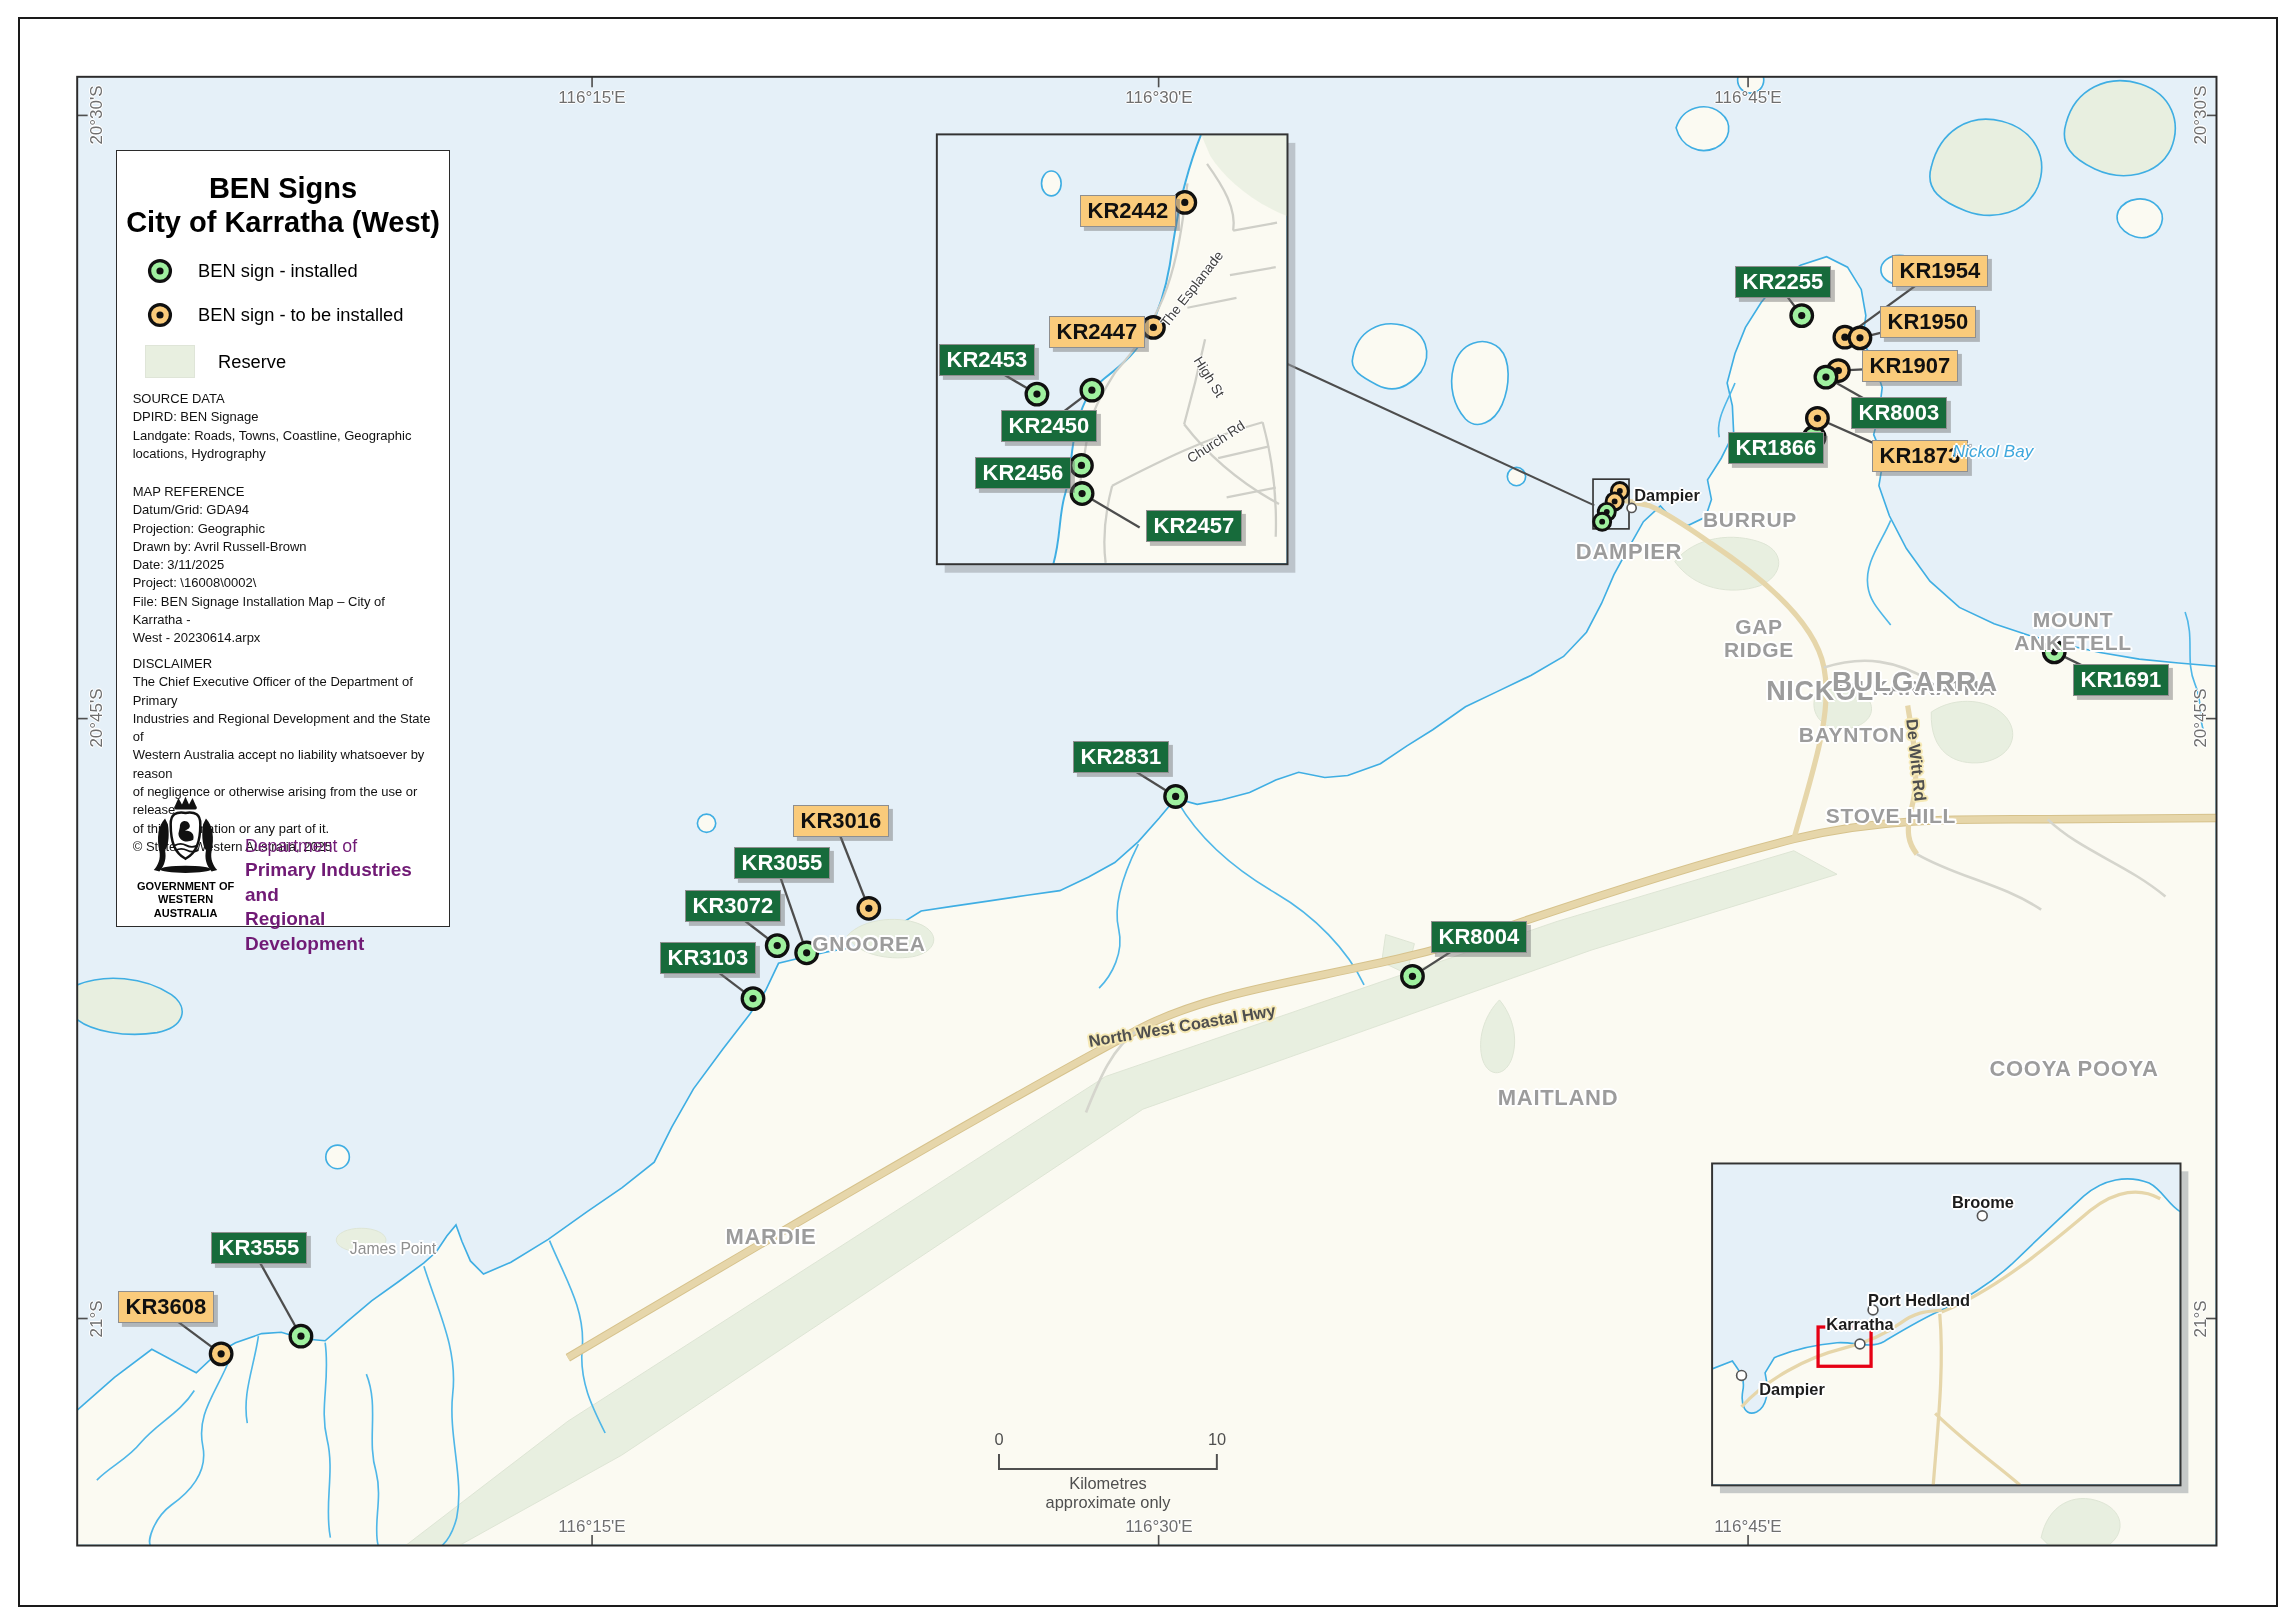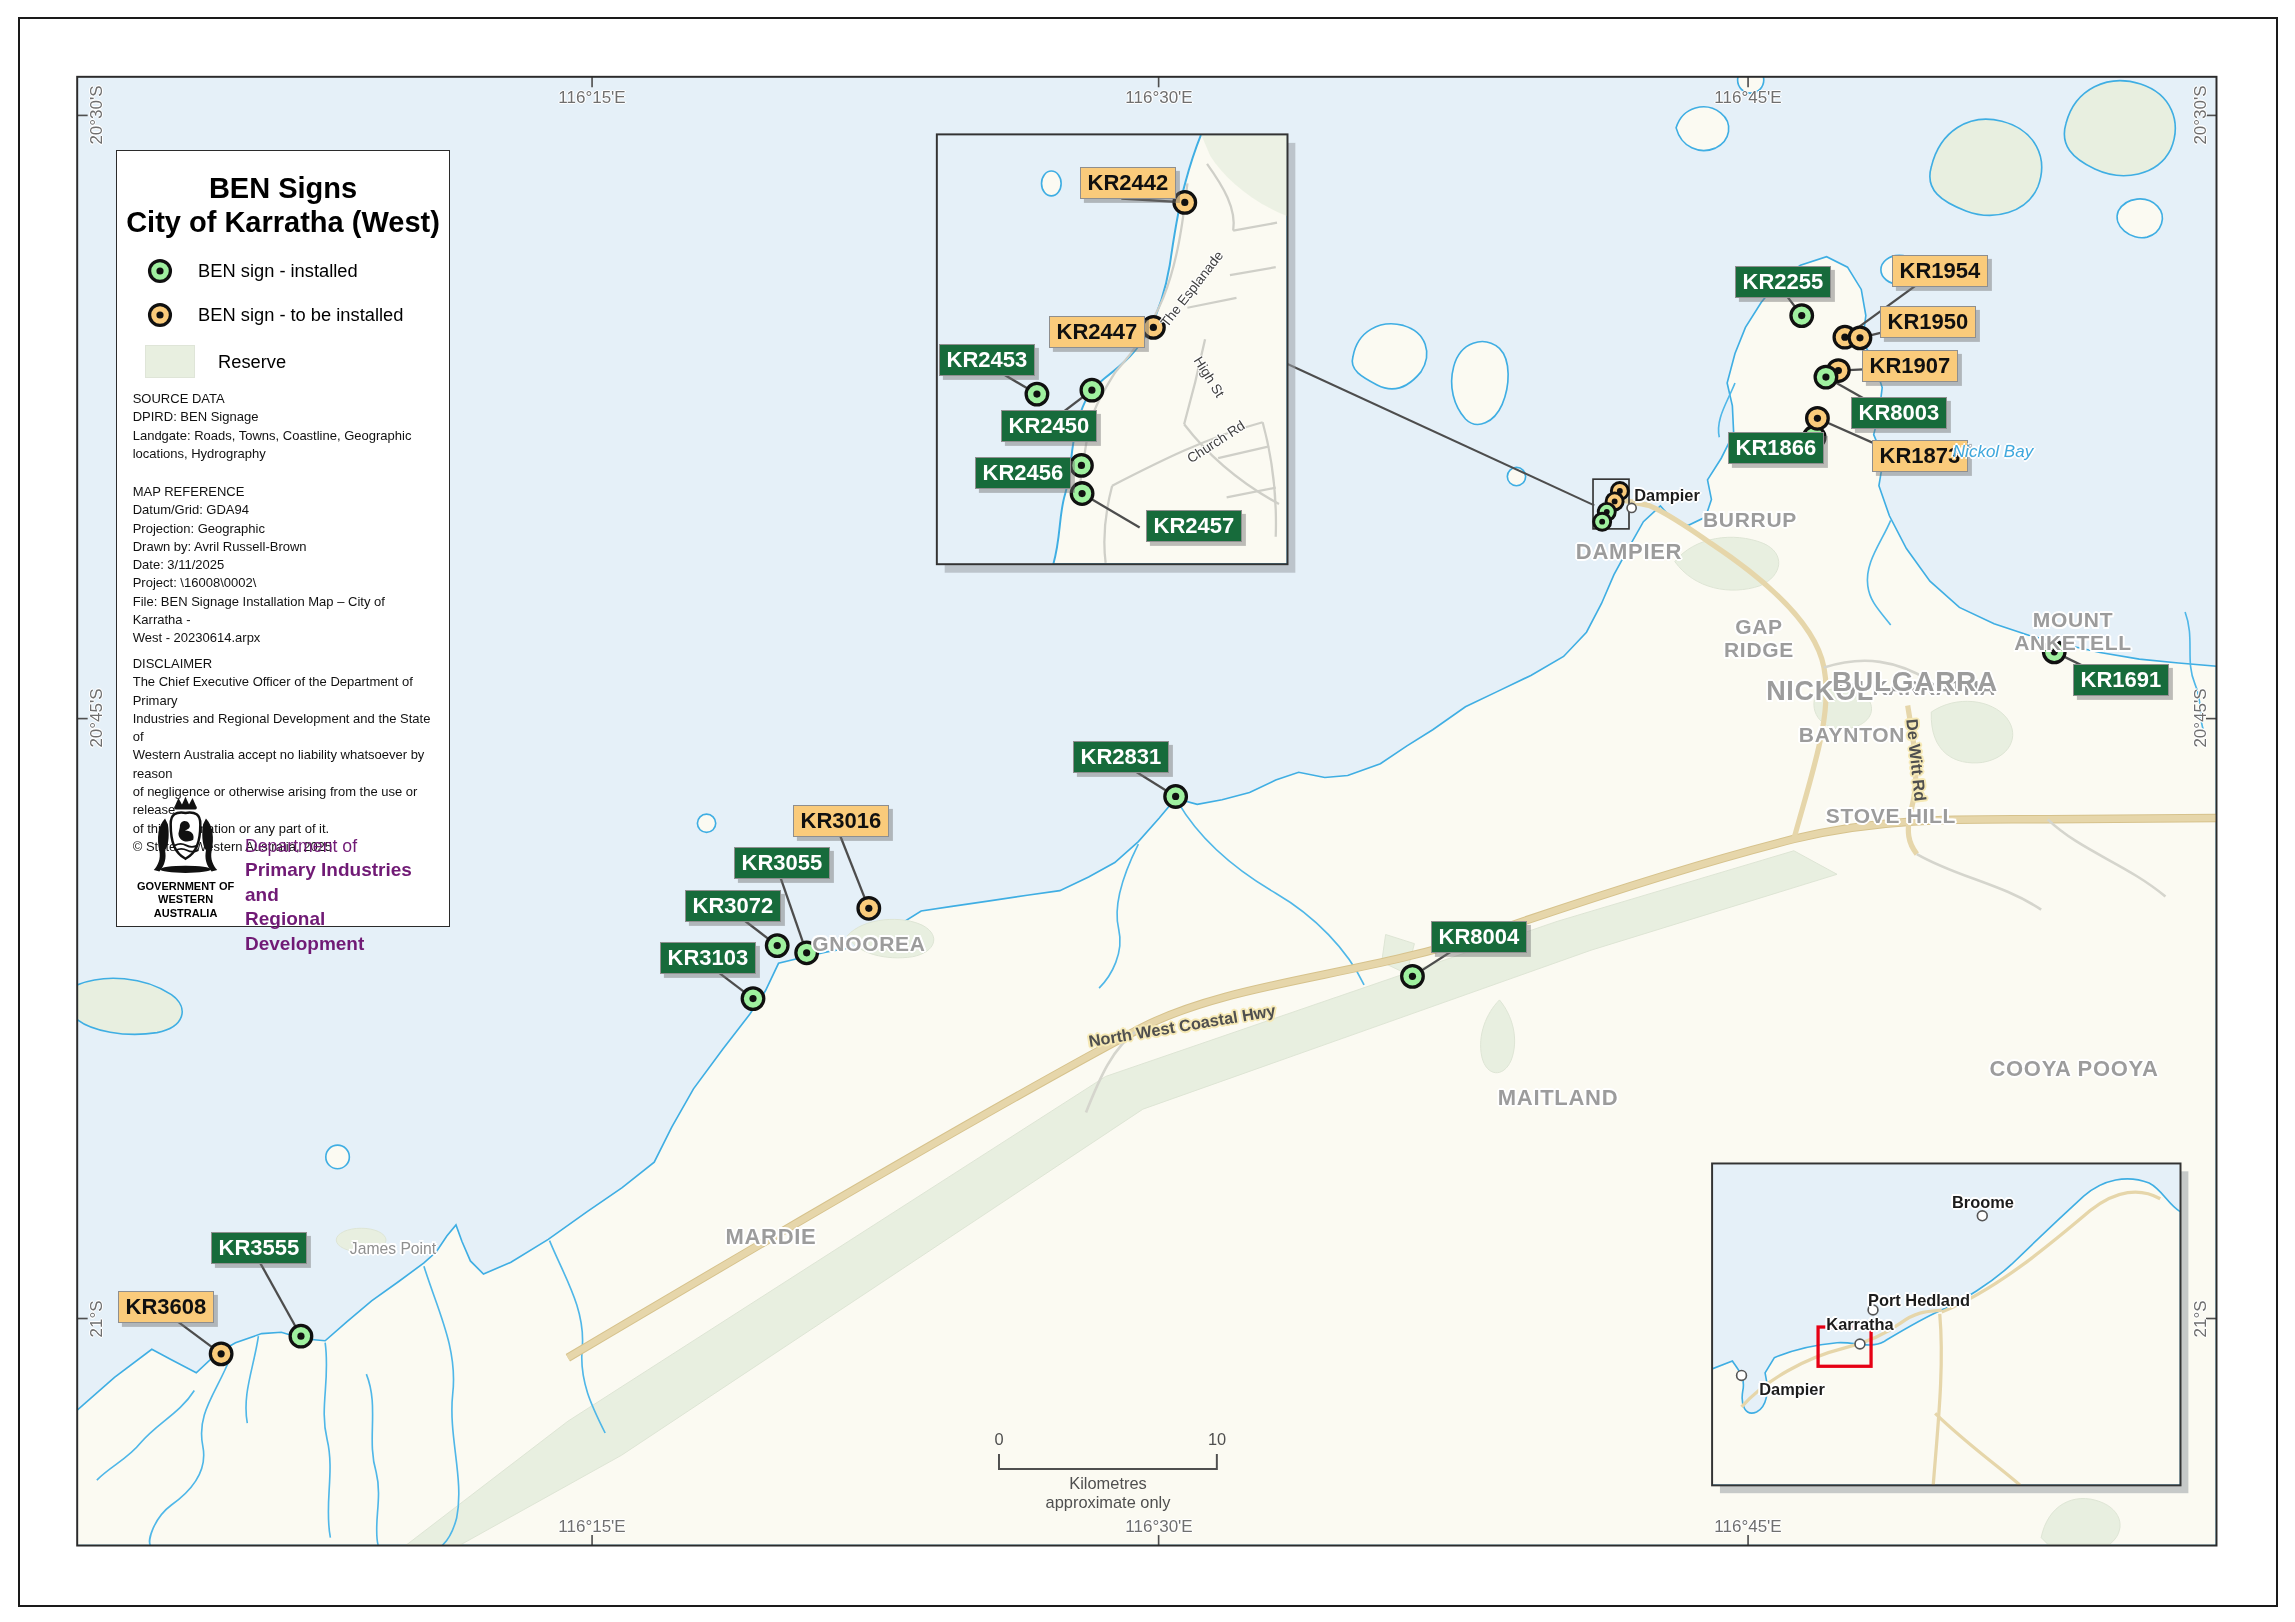--- a/index.html
+++ b/index.html
@@ -294,21 +294,21 @@
       <div class="sign to_be" style="left: 1860px; top: 440px; margin-left: 12px;">KR1873</div>
       <div class="sign installed" style="left: 2073px; top: 664px;">KR1691</div>
       <div class="sign installed" style="left: 1073px; top: 741px;">KR2831</div>
       <div class="sign to_be" style="left: 793px; top: 805px;">KR3016</div>
       <div class="sign installed" style="left: 734px; top: 847px;">KR3055</div>
       <div class="sign installed" style="left: 685px; top: 890px;">KR3072</div>
       <div class="sign installed" style="left: 660px; top: 942px;">KR3103</div>
       <div class="sign installed" style="left: 1431px; top: 921px;">KR8004</div>
       <div class="sign installed" style="left: 211px; top: 1232px;">KR3555</div>
       <div class="sign to_be" style="left: 118px; top: 1291px;">KR3608</div>
-      <div class="sign to_be" style="left: 1080px; top: 167px;">KR2442</div>
+      <div class="sign to_be" style="left: 1080px; top: 195px;">KR2442</div>
       <div class="sign to_be" style="left: 1049px; top: 316px;">KR2447</div>
       <div class="sign installed" style="left: 939px; top: 344px;">KR2453</div>
       <div class="sign installed" style="left: 1001px; top: 410px;">KR2450</div>
       <div class="sign installed" style="left: 975px; top: 457px;">KR2456</div>
       <div class="sign installed" style="left: 1098px; top: 510px; margin-left: 48px;">KR2457</div>
       <div class="place" style="left: 1629px; top: 552px; font-size: 22px;">DAMPIER</div>
       <div class="place" style="left: 1750px; top: 520px; font-size: 21px;">BURRUP</div>
       <div class="place" style="left: 1759px; top: 639px; font-size: 21px;">GAP<br>RIDGE</div>
       <div class="place" style="left: 1820px; top: 692px; font-size: 27px;">NICKOL</div>
       <div class="place" style="left: 1934px; top: 688px; font-size: 21px;">KARRATHA</div>

